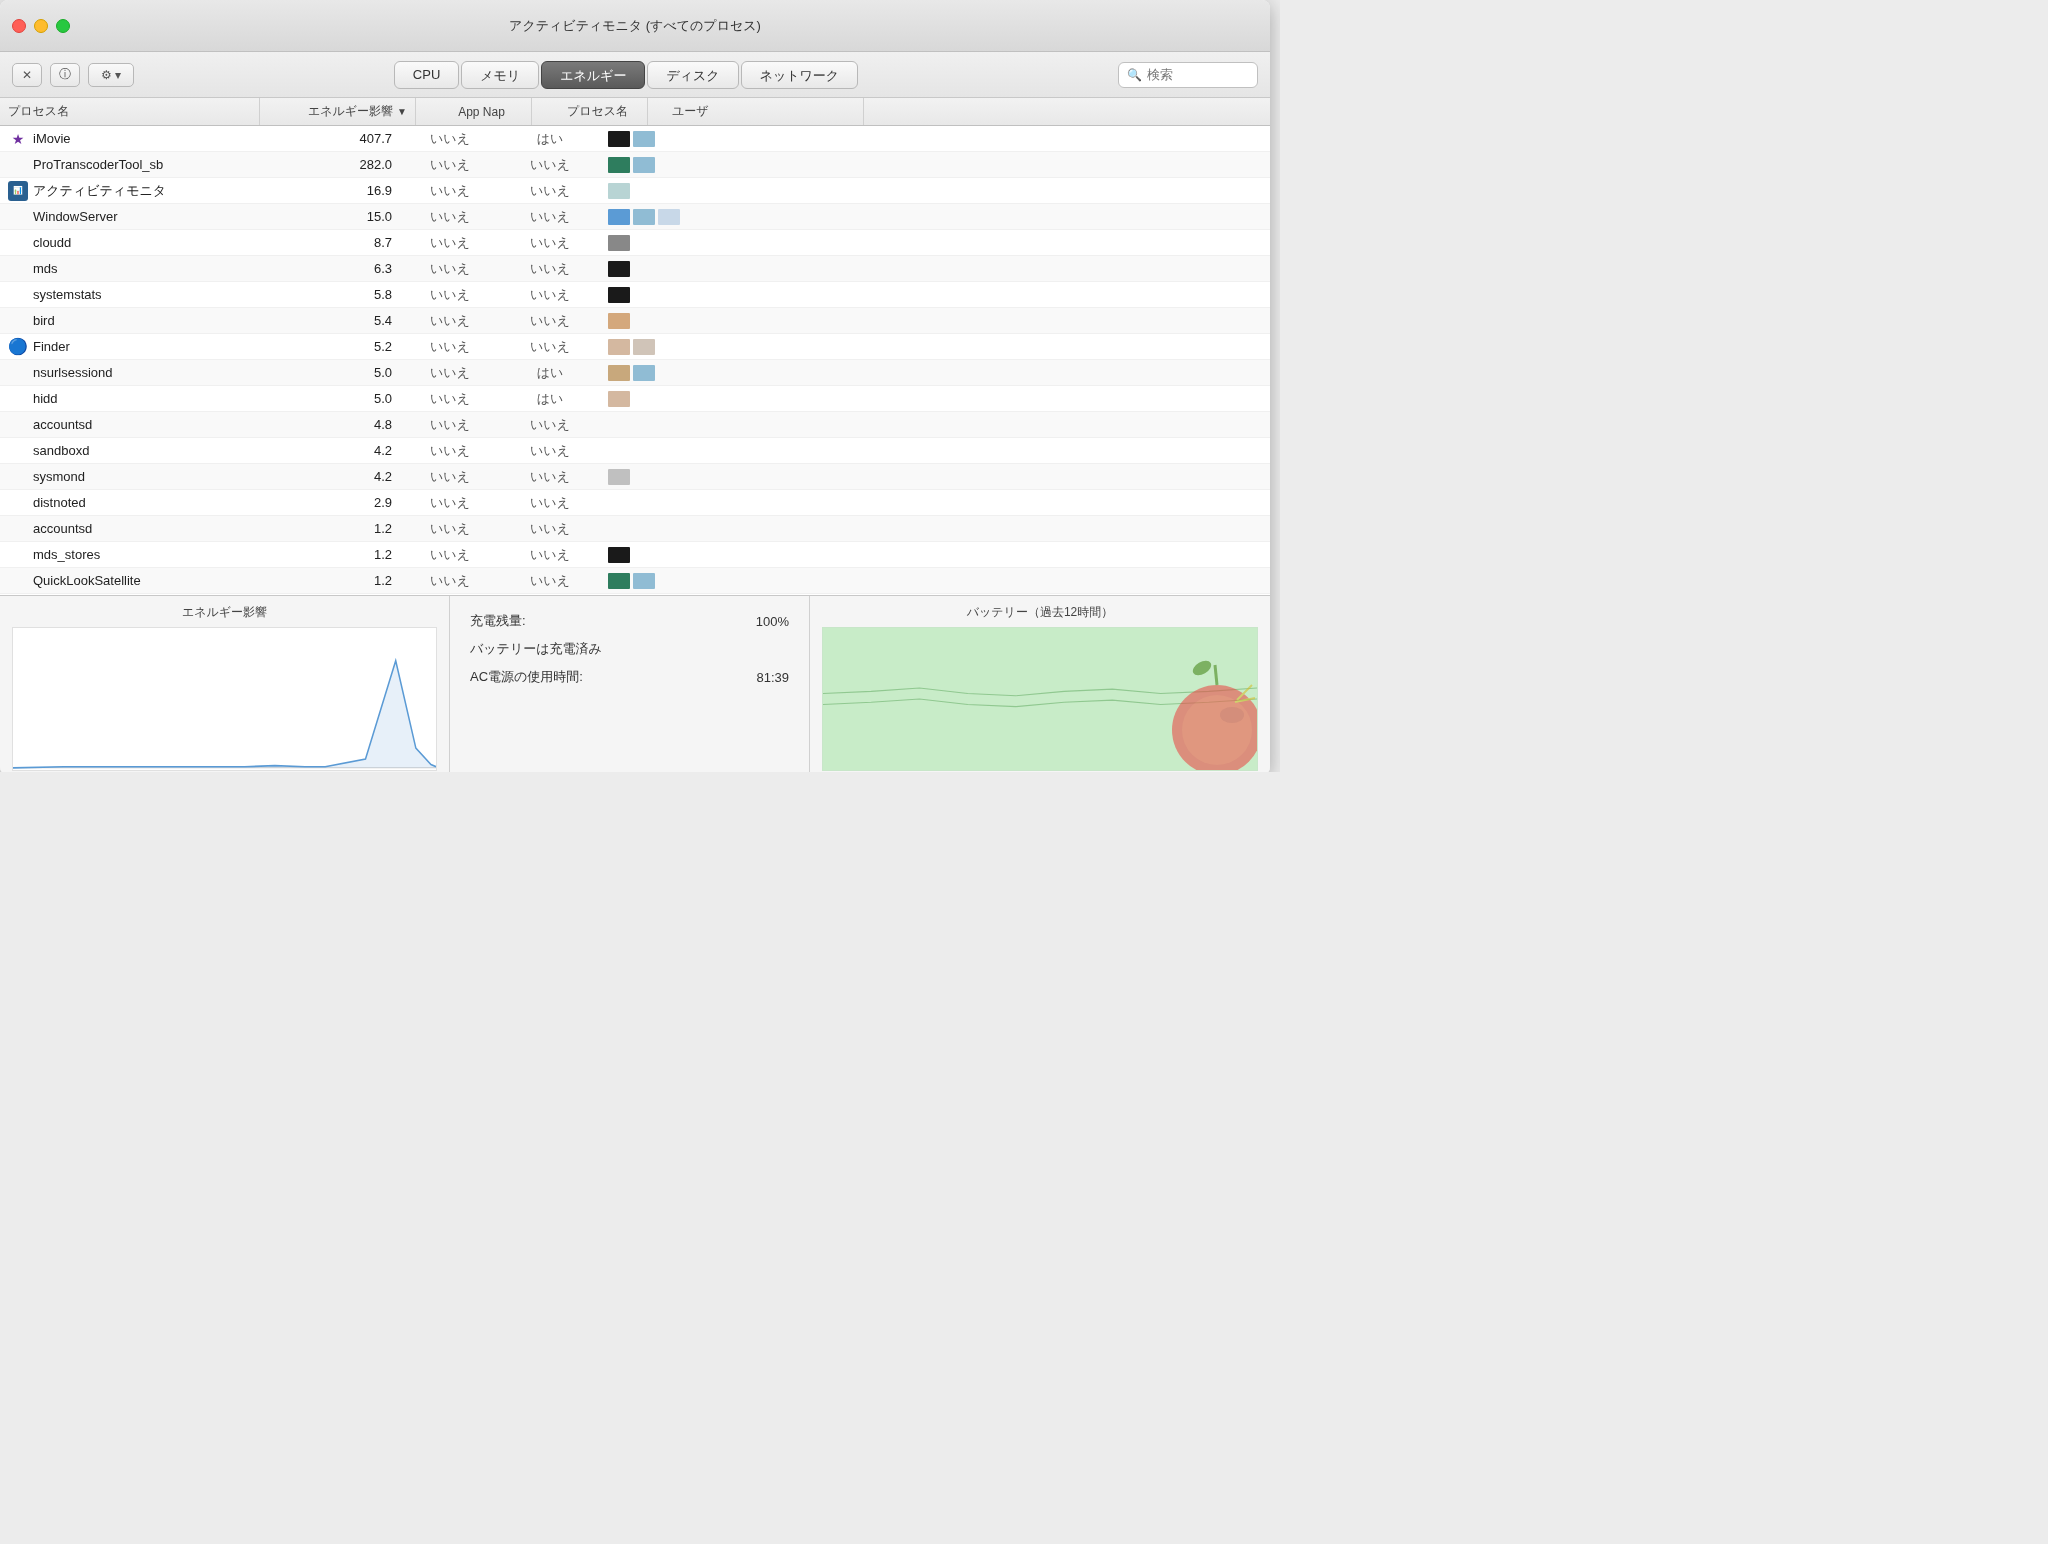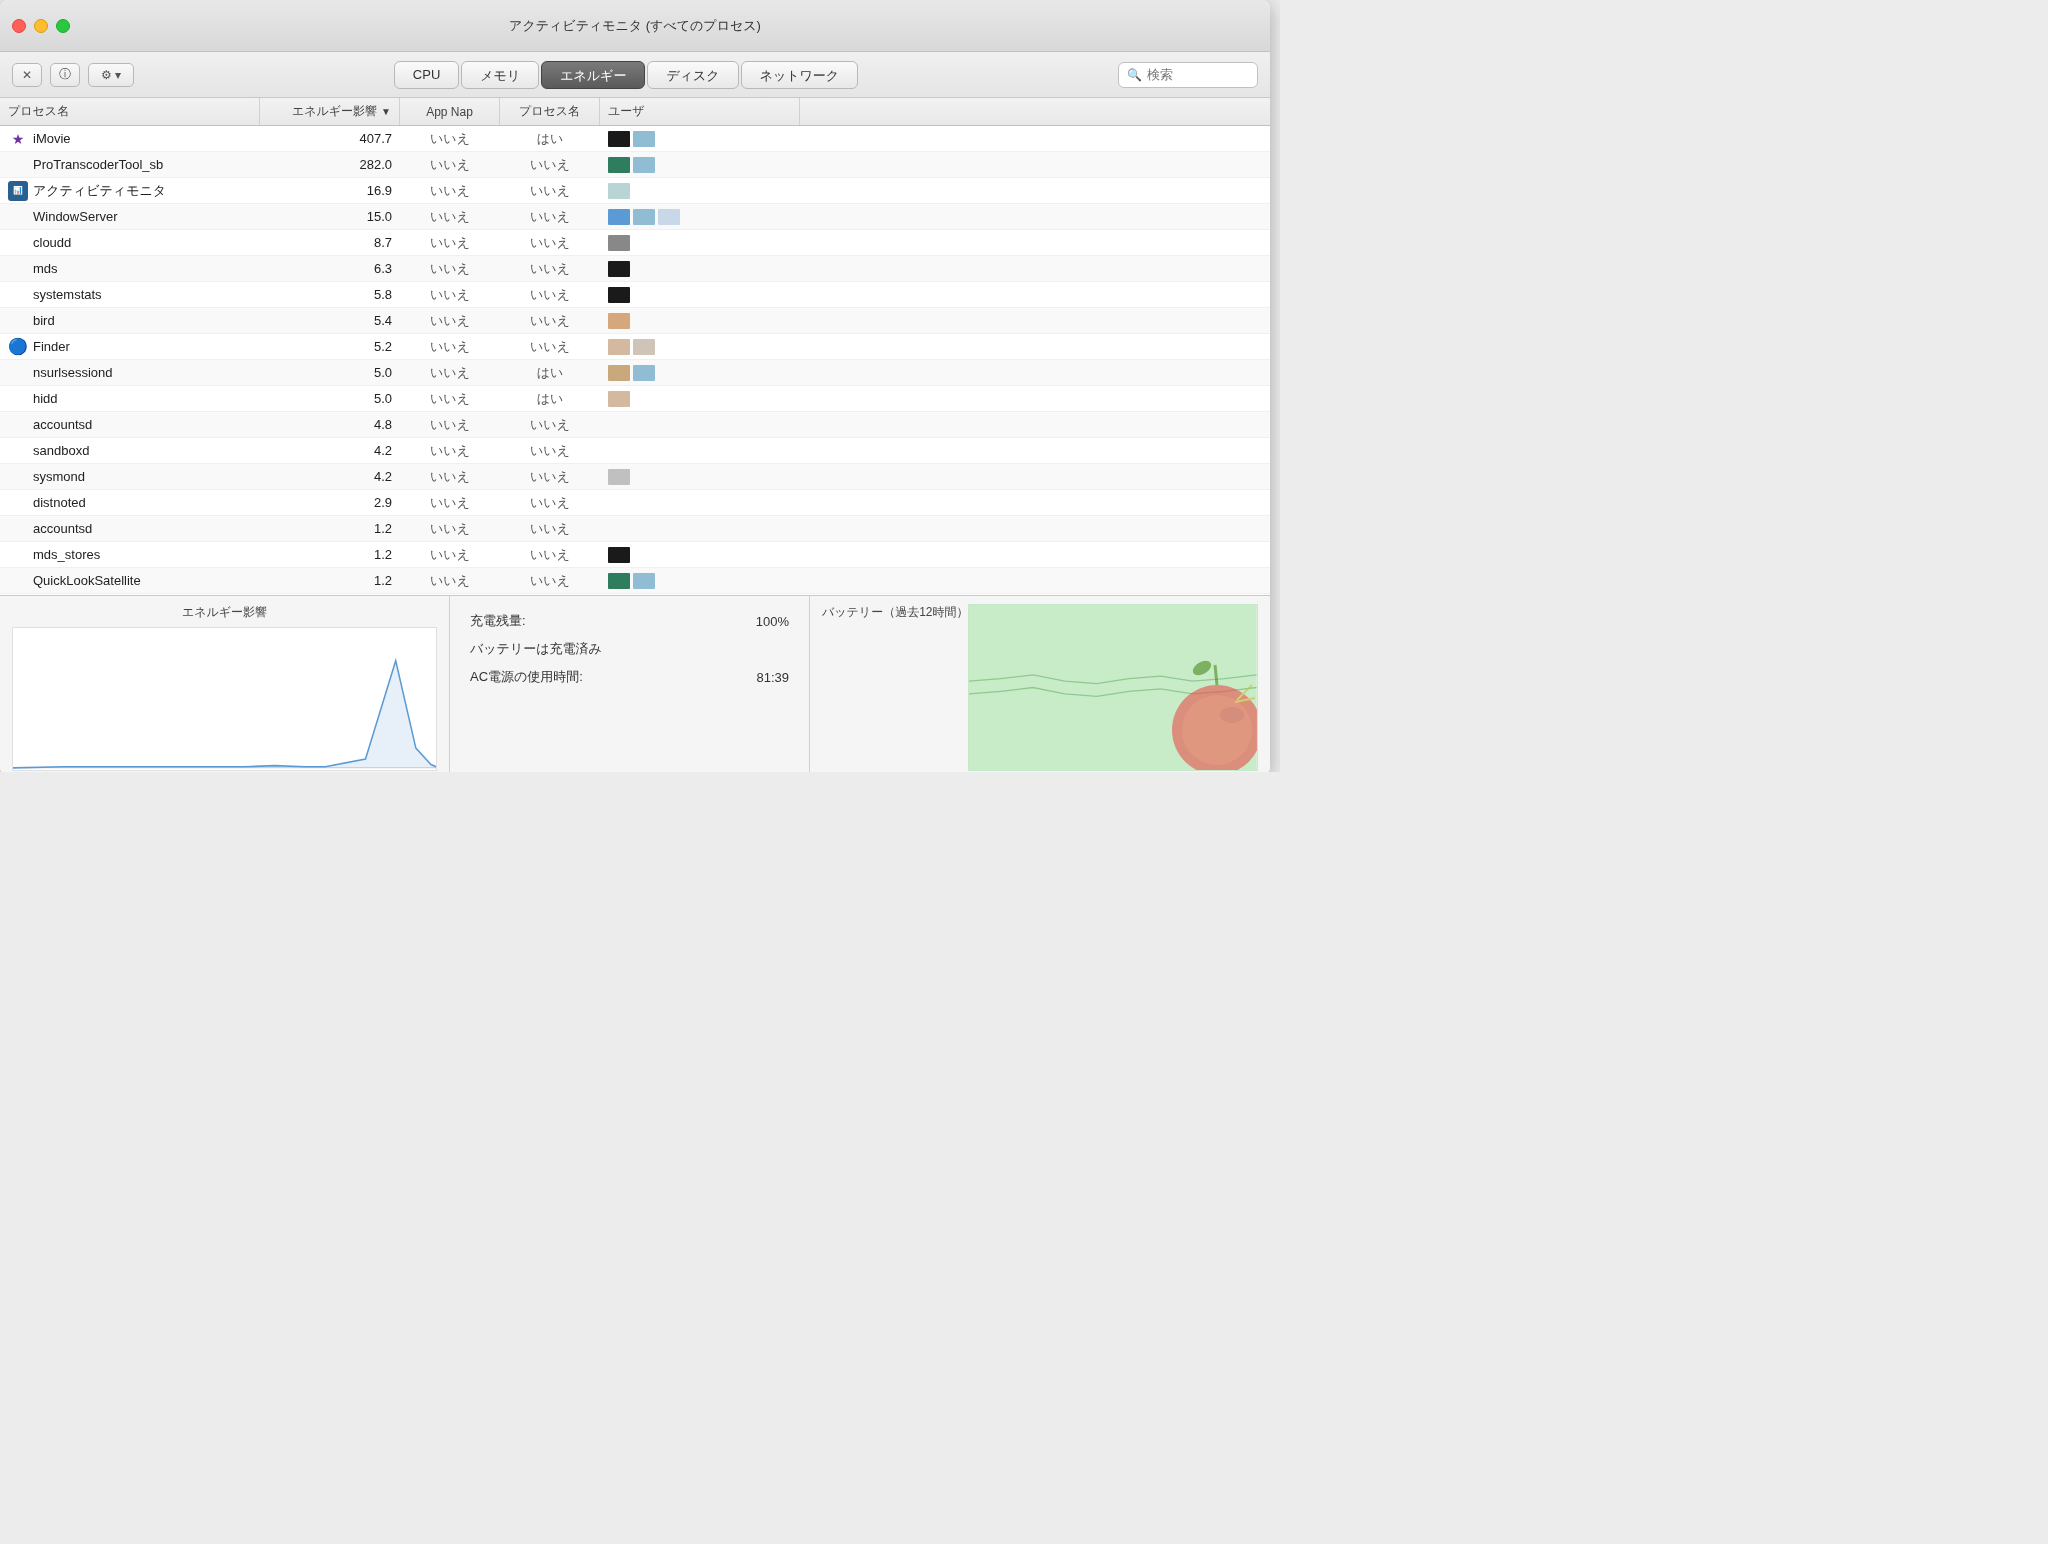--- a/index.html
+++ b/index.html
@@ -137,20 +137,21 @@
     }
 
     
     .col-headers {
       display: flex;
       align-items: center;
       background: linear-gradient(to bottom, #f2f2f2, #e8e8e8);
       border-bottom: 1px solid #c0c0c0;
       height: 28px;
       padding: 0;
+      gap: 16px;
     }
 
     .col-header {
       padding: 0 8px;
       font-size: 12px;
       color: #444;
       border-right: 1px solid #d0d0d0;
       height: 100%;
       display: flex;
       align-items: center;
@@ -272,21 +273,21 @@
 
     .stat-note {
       font-size: 13px;
       color: #333;
     }
 
     .battery-chart-area {
       flex: 1;
       padding: 8px 12px 4px;
       display: flex;
-      flex-direction: row;
+      flex-direction: column;
     }
 
     .battery-title {
       font-size: 12px;
       color: #444;
       text-align: center;
       margin-bottom: 6px;
     }
 
     .battery-canvas {

